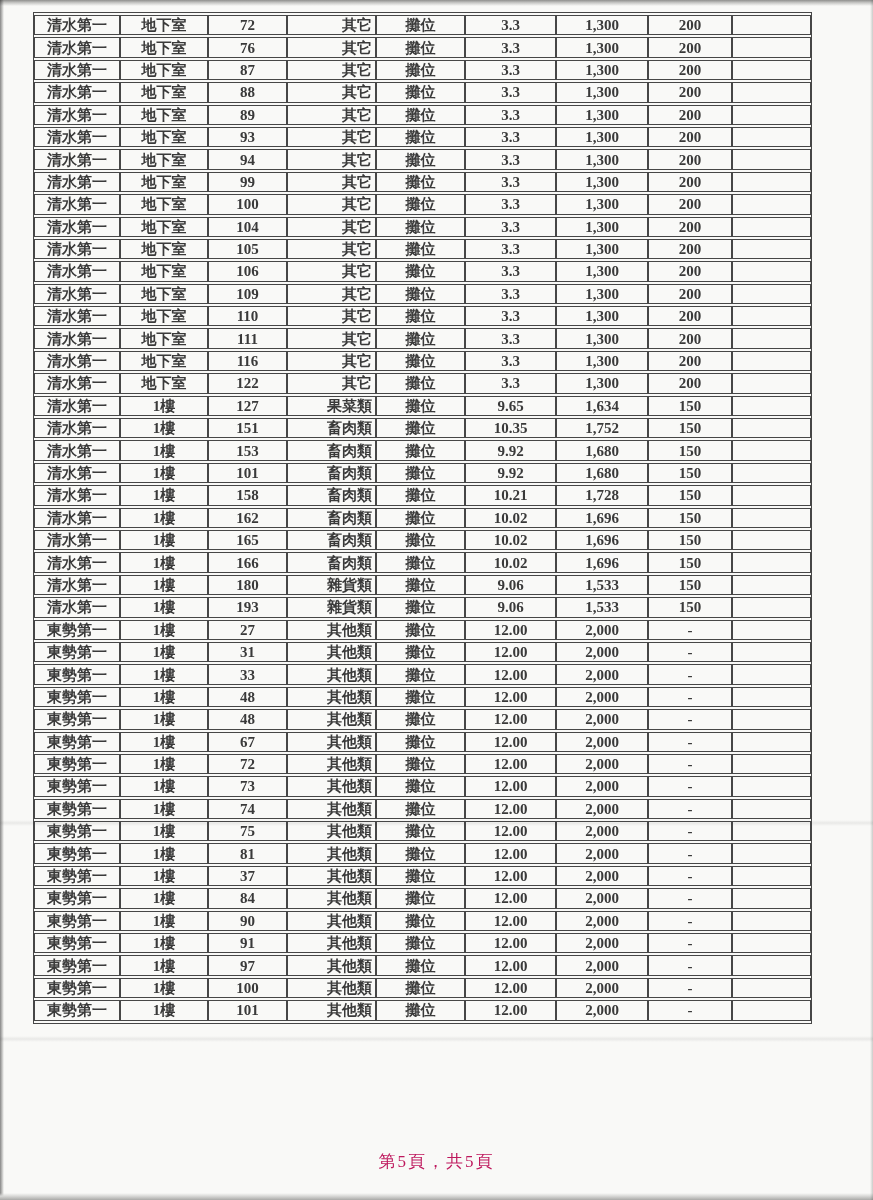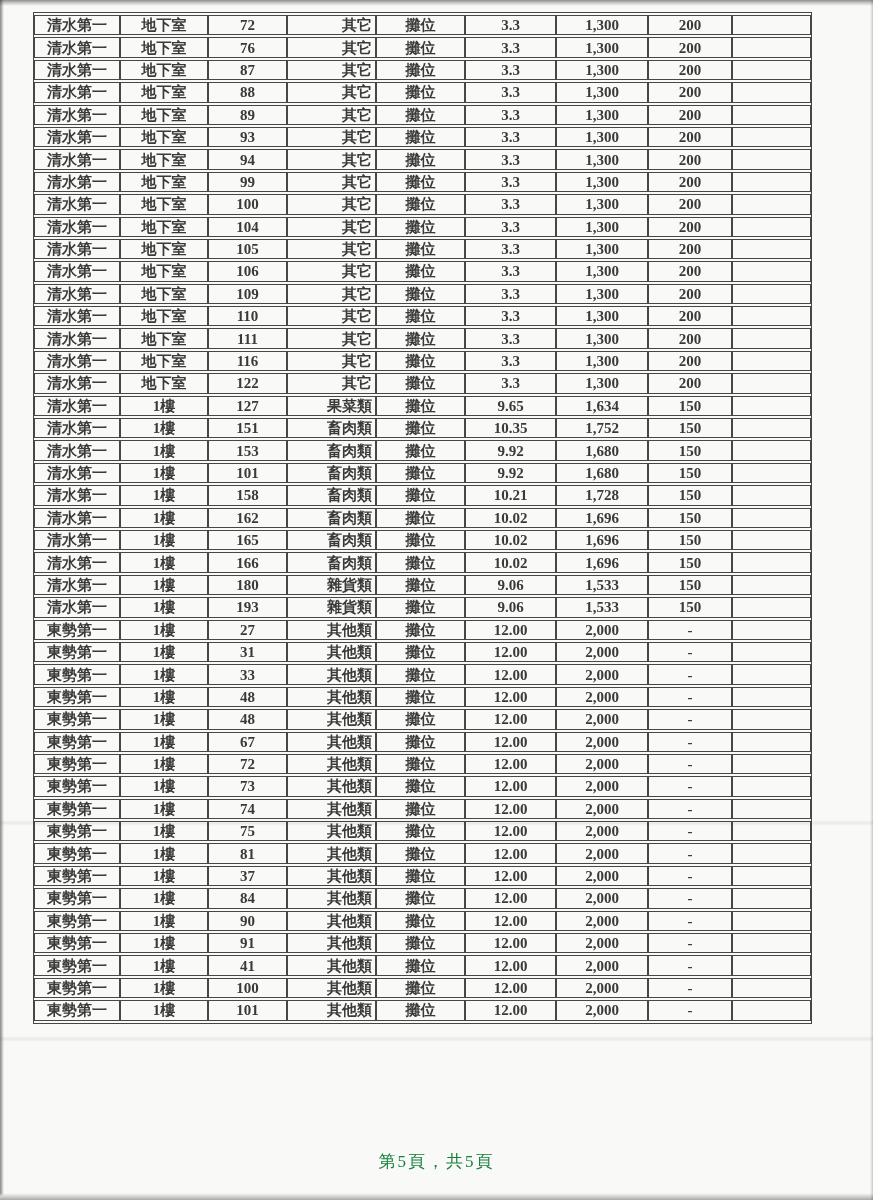--- a/index.html
+++ b/index.html
@@ -70,21 +70,21 @@
   td.c7 { text-align: center; padding-right: 16px; }
   td.c8 { text-align: left; }
 
   .footer {
     position: absolute;
     left: 0; top: 1150px;
     width: 100%;
     text-align: center;
     font-size: 17px;
     letter-spacing: 2px;
-    color: #15803d;
+    color: #be185d;
     font-family: Liberation Serif, serif;
   }
 </style>
 </head>
 <body>
 
 <div class="scan-edge-top"></div>
 <div class="scan-edge-left"></div>
 <div class="scan-edge-bottom"></div>
 <div class="scan-edge-right"></div>
@@ -560,21 +560,21 @@
         <td class="c3">其他類</td>
         <td class="c4">攤位</td>
         <td class="c5">12.00</td>
         <td class="c6">2,000</td>
         <td class="c7">-</td>
         <td class="c8"></td>
       </tr>
       <tr>
         <td class="c0">東勢第一</td>
         <td class="c1">1樓</td>
-        <td class="c2">41</td>
+        <td class="c2">97</td>
         <td class="c3">其他類</td>
         <td class="c4">攤位</td>
         <td class="c5">12.00</td>
         <td class="c6">2,000</td>
         <td class="c7">-</td>
         <td class="c8"></td>
       </tr>
       <tr>
         <td class="c0">東勢第一</td>
         <td class="c1">1樓</td>

